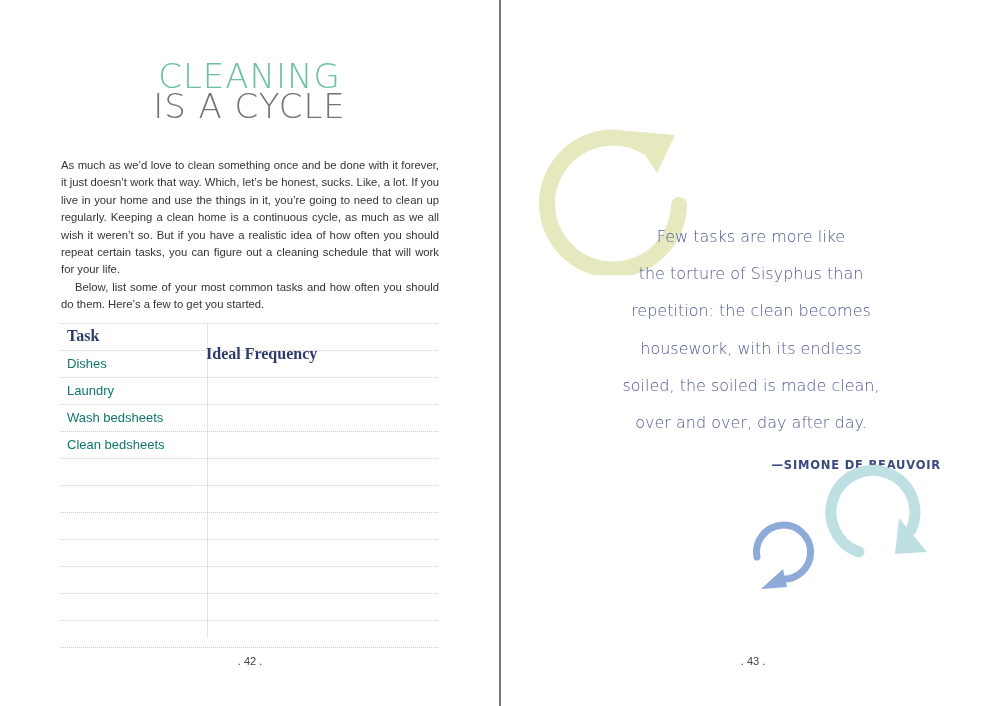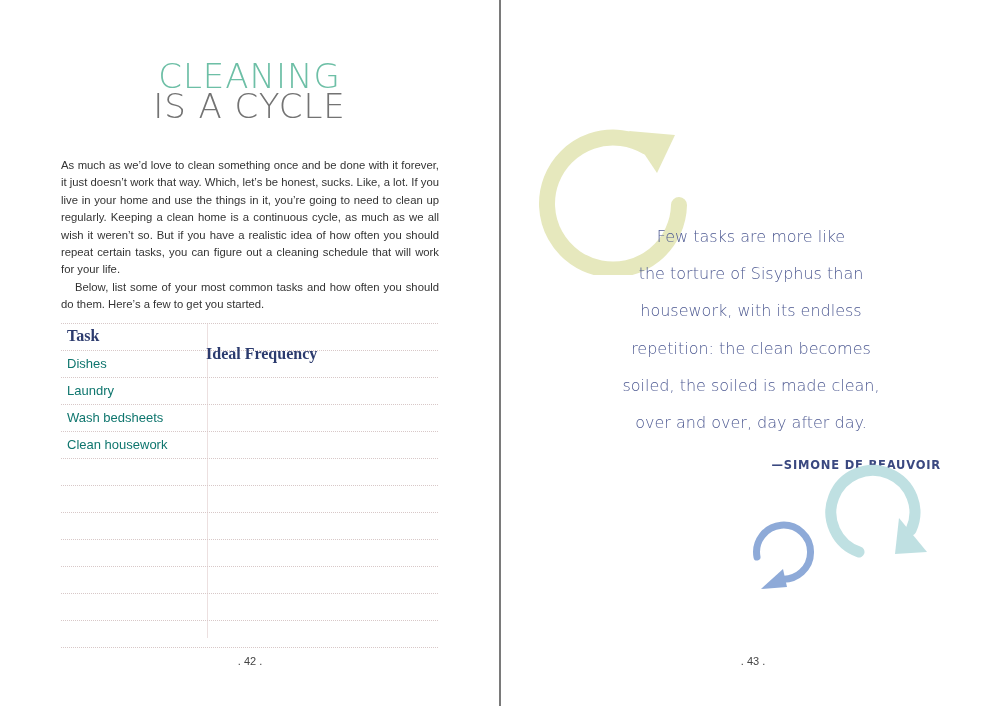--- a/index.html
+++ b/index.html
@@ -57,21 +57,21 @@
       </div>
     <div class="trow">
         <span class="cell-task">Laundry</span>
         <span class="cell-freq"></span>
       </div>
     <div class="trow">
         <span class="cell-task">Wash bedsheets</span>
         <span class="cell-freq"></span>
       </div>
     <div class="trow">
-        <span class="cell-task">Clean housework</span>
+        <span class="cell-task">Clean bedsheets</span>
         <span class="cell-freq"></span>
       </div>
     <div class="trow">
         <span class="cell-task"></span>
         <span class="cell-freq"></span>
       </div>
     <div class="trow">
         <span class="cell-task"></span>
         <span class="cell-freq"></span>
       </div>
@@ -105,22 +105,22 @@
 <div class="page page-right">
 
   <svg class="deco" style="left:28px;top:125px;" width="160" height="150" viewBox="0 0 160 150">
     <path d="M150 80 A 66 66 0 1 1 118 22" fill="none" stroke="#e6e8bd" stroke-width="16" stroke-linecap="round"></path>
     <polygon points="100,6 146,10 128,48" fill="#e6e8bd"></polygon>
   </svg>
 
   <div class="quote">
     <div>Few tasks are more like</div>
     <div>the torture of Sisyphus than</div>
+    <div>repetition: the clean becomes</div>
     <div>housework, with its endless</div>
-    <div>repetition: the clean becomes</div>
     <div>soiled, the soiled is made clean,</div>
     <div>over and over, day after day.</div>
   </div>
   <div class="attrib">—SIMONE DE BEAUVOIR</div>
 
   <svg class="deco" style="left:318px;top:452px;" width="115" height="115" viewBox="0 0 115 115">
     <path d="M40 100 A 42 42 0 1 1 92 78" fill="none" stroke="#bfe0e2" stroke-width="11" stroke-linecap="round"></path>
     <polygon points="80,66 108,100 76,102" fill="#bfe0e2"></polygon>
   </svg>
 

